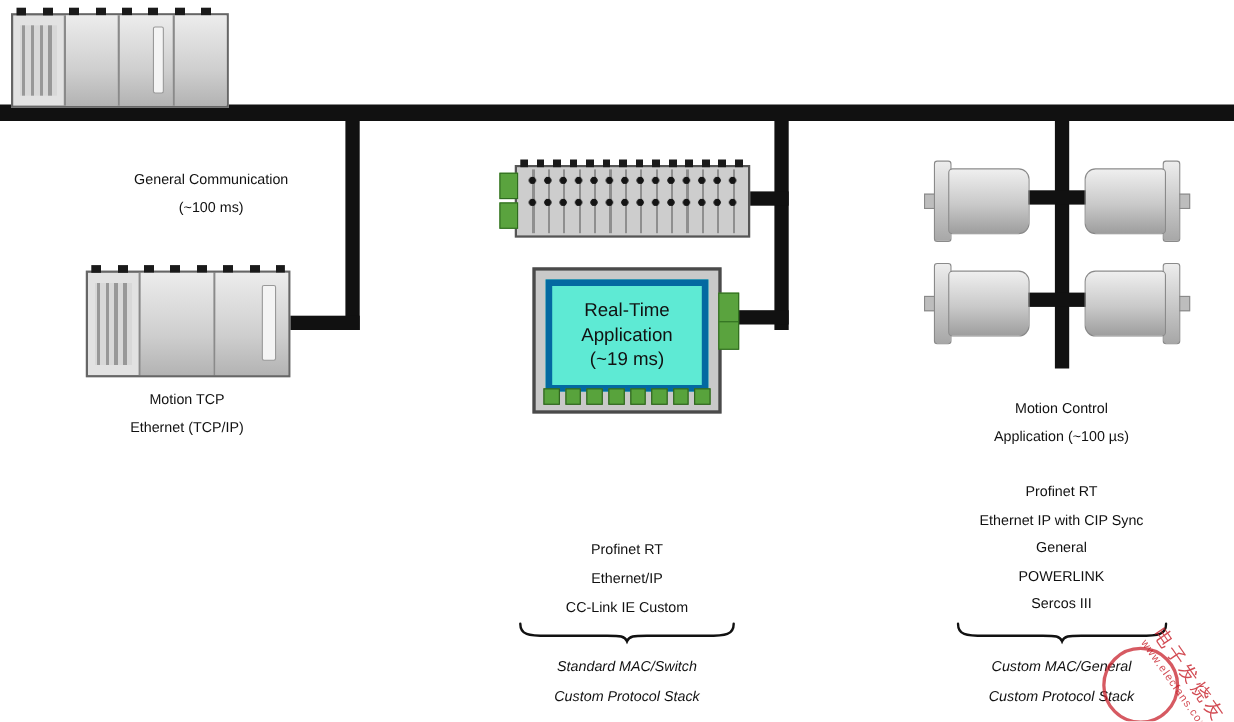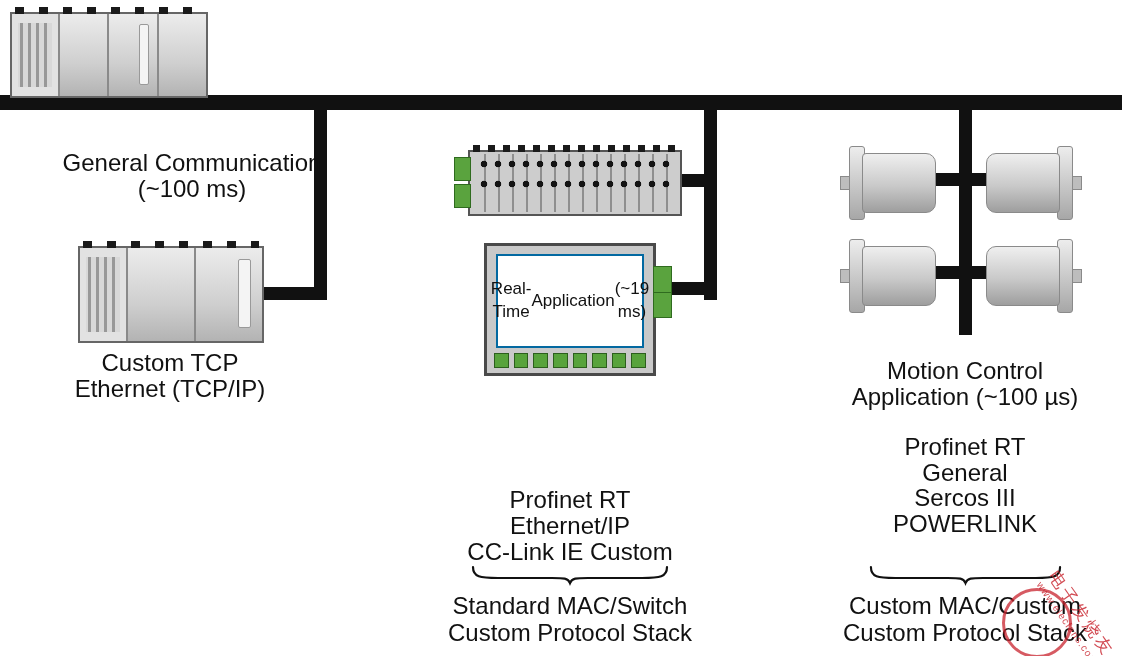--- a/index.html
+++ b/index.html
@@ -32,43 +32,43 @@
     background-image:radial-gradient(circle,#141414 3px,transparent 3.6px);
     background-size:14px 10px; background-repeat:repeat-x; background-position:3px 50%; }
   .dots-row.r1 { top:7px; } .dots-row.r2 { top:27px; }
   .green-tab { position:absolute; background:#5aa33e; border:1px solid #2f6b1f; }
   .terminal .g1 { left:-16px; top:5px;  width:15px; height:22px; }
   .terminal .g2 { left:-16px; top:32px; width:15px; height:22px; }
   
   .rtbox { position:absolute; left:484px; top:243px; width:166px; height:127px;
     background:#c9c9c9; border:3px solid #4a4a4a; }
   .rtbox .screen { position:absolute; left:9px; top:8px; right:9px; height:90px;
-    background:#ffffff; border:2px solid #0369a1; display:flex; flex-direction:row;
+    background:#5eead4; border:6px solid #0369a1; display:flex; flex-direction:column;
     align-items:center; justify-content:center; font-size:17px; line-height:1.35; text-align:center; }
   .rtbox .led-row { position:absolute; left:7px; right:7px; bottom:5px; height:15px;
     display:flex; gap:5px; }
   .rtbox .led { flex:1; background:#58a33c; border:1px solid #2c5f1d; }
   .rtbox .green-conn { position:absolute; right:-19px; top:20px; width:17px; height:50px;
     background:#5aa33e; border:1px solid #2f6b1f; }
   .rtbox .green-conn::after { content:""; position:absolute; left:0; right:0; top:50%;
     height:1px; background:#2f6b1f; }
   
   .motor { position:absolute; width:96px; height:72px; }
   .motor .shaft  { position:absolute; left:0;  top:30px; width:11px; height:12px;
     background:#bdbdbd; border:1px solid #8a8a8a; }
   .motor .flange { position:absolute; left:9px; top:0; width:14px; height:72px;
     background:linear-gradient(180deg,#ededed,#a7a7a7); border:1px solid #8a8a8a; border-radius:3px; }
   .motor .body   { position:absolute; left:22px; top:7px; width:72px; height:58px;
     background:linear-gradient(180deg,#efefef 0%,#c9c9c9 55%,#9e9e9e 100%);
     border:1px solid #8a8a8a; border-radius:4px 10px 10px 4px; }
   .motor.mirror { transform:scaleX(-1); }
   
-  .label { position:absolute; text-align:center; font-size:24px; line-height:26px; }
+  .label { position:absolute; text-align:center; font-size:13px; line-height:26px; }
   .label.small-lh { line-height:25.5px; }
-  .label.italic { line-height:27px; }
+  .label.italic { font-style:italic; line-height:27px; }
   
   .brace { position:absolute; }
   .brace svg { display:block; width:100%; height:100%; }
   
   .wm-circle { position:absolute; left:1002px; top:588px; width:64px; height:64px;
     border:3px solid rgba(200,35,45,.75); border-radius:50%; }
   .wm-text { position:absolute; left:1062px; top:566px; transform:rotate(55deg);
     transform-origin:left top; color:rgba(200,35,45,.82); font-size:17px;
     letter-spacing:3px; white-space:nowrap; text-align:center; }
   .wm-text .url { display:block; font-size:10px; letter-spacing:1px; }
@@ -97,21 +97,21 @@
   </div>
 
   <div class="rack" style="left:78px; top:246px; width:182px; height:93px;">
     <div class="ticks"></div>
     <div class="mod vents"></div>
     <div class="mod"></div>
     <div class="mod slot"></div>
   </div>
 
   <div class="label" style="left:60px; top:350px; width:220px;">
-    <span style="display:block">Custom TCP</span>
+    <span style="display:block">Motion TCP</span>
     <span style="display:block">Ethernet (TCP/IP)</span>
   </div>
 
   <div class="line" style="left:704px; top:110px; width:13px; height:190px;"></div>
   <div class="line" style="left:676px; top:174px; width:41px; height:13px;"></div>
   <div class="line" style="left:664px; top:282px; width:53px; height:13px;"></div>
 
   <div class="terminal">
     <div class="ticks"></div>
     <div class="slats"></div>
@@ -182,33 +182,34 @@
     <div class="body"></div>
   </div>
 
   <div class="label" style="left:830px; top:358px; width:270px;">
     <span style="display:block">Motion Control</span>
     <span style="display:block">Application (~100 µs)</span>
   </div>
 
   <div class="label small-lh" style="left:810px; top:434px; width:310px;">
     <span style="display:block">Profinet RT</span>
+    <span style="display:block">Ethernet IP with CIP Sync</span>
     <span style="display:block">General</span>
+    <span style="display:block">POWERLINK</span>
     <span style="display:block">Sercos III</span>
-    <span style="display:block">POWERLINK</span>
   </div>
 
   <div class="brace" style="left:868px; top:564px; width:195px; height:22px;">
     <svg viewBox="0 0 200 22" preserveAspectRatio="none">
       <path d="M 3,3 C 3,13 10,14 28,14 L 82,14 C 94,14 98,14 100,19 C 102,14 106,14 118,14 L 172,14 C 190,14 197,13 197,3" fill="none" stroke="#111" stroke-width="2.2" stroke-linecap="round"></path>
     </svg>
   </div>
 
   <div class="label italic" style="left:825px; top:592px; width:280px;">
-    <span style="display:block">Custom MAC/Custom</span>
+    <span style="display:block">Custom MAC/General</span>
     <span style="display:block">Custom Protocol Stack</span>
   </div>
 
   <div class="wm-circle"></div>
   <div class="wm-text">
     <span>电子发烧友</span>
     <span class="url">www.elecfans.com</span>
   </div>
 
 </div>

